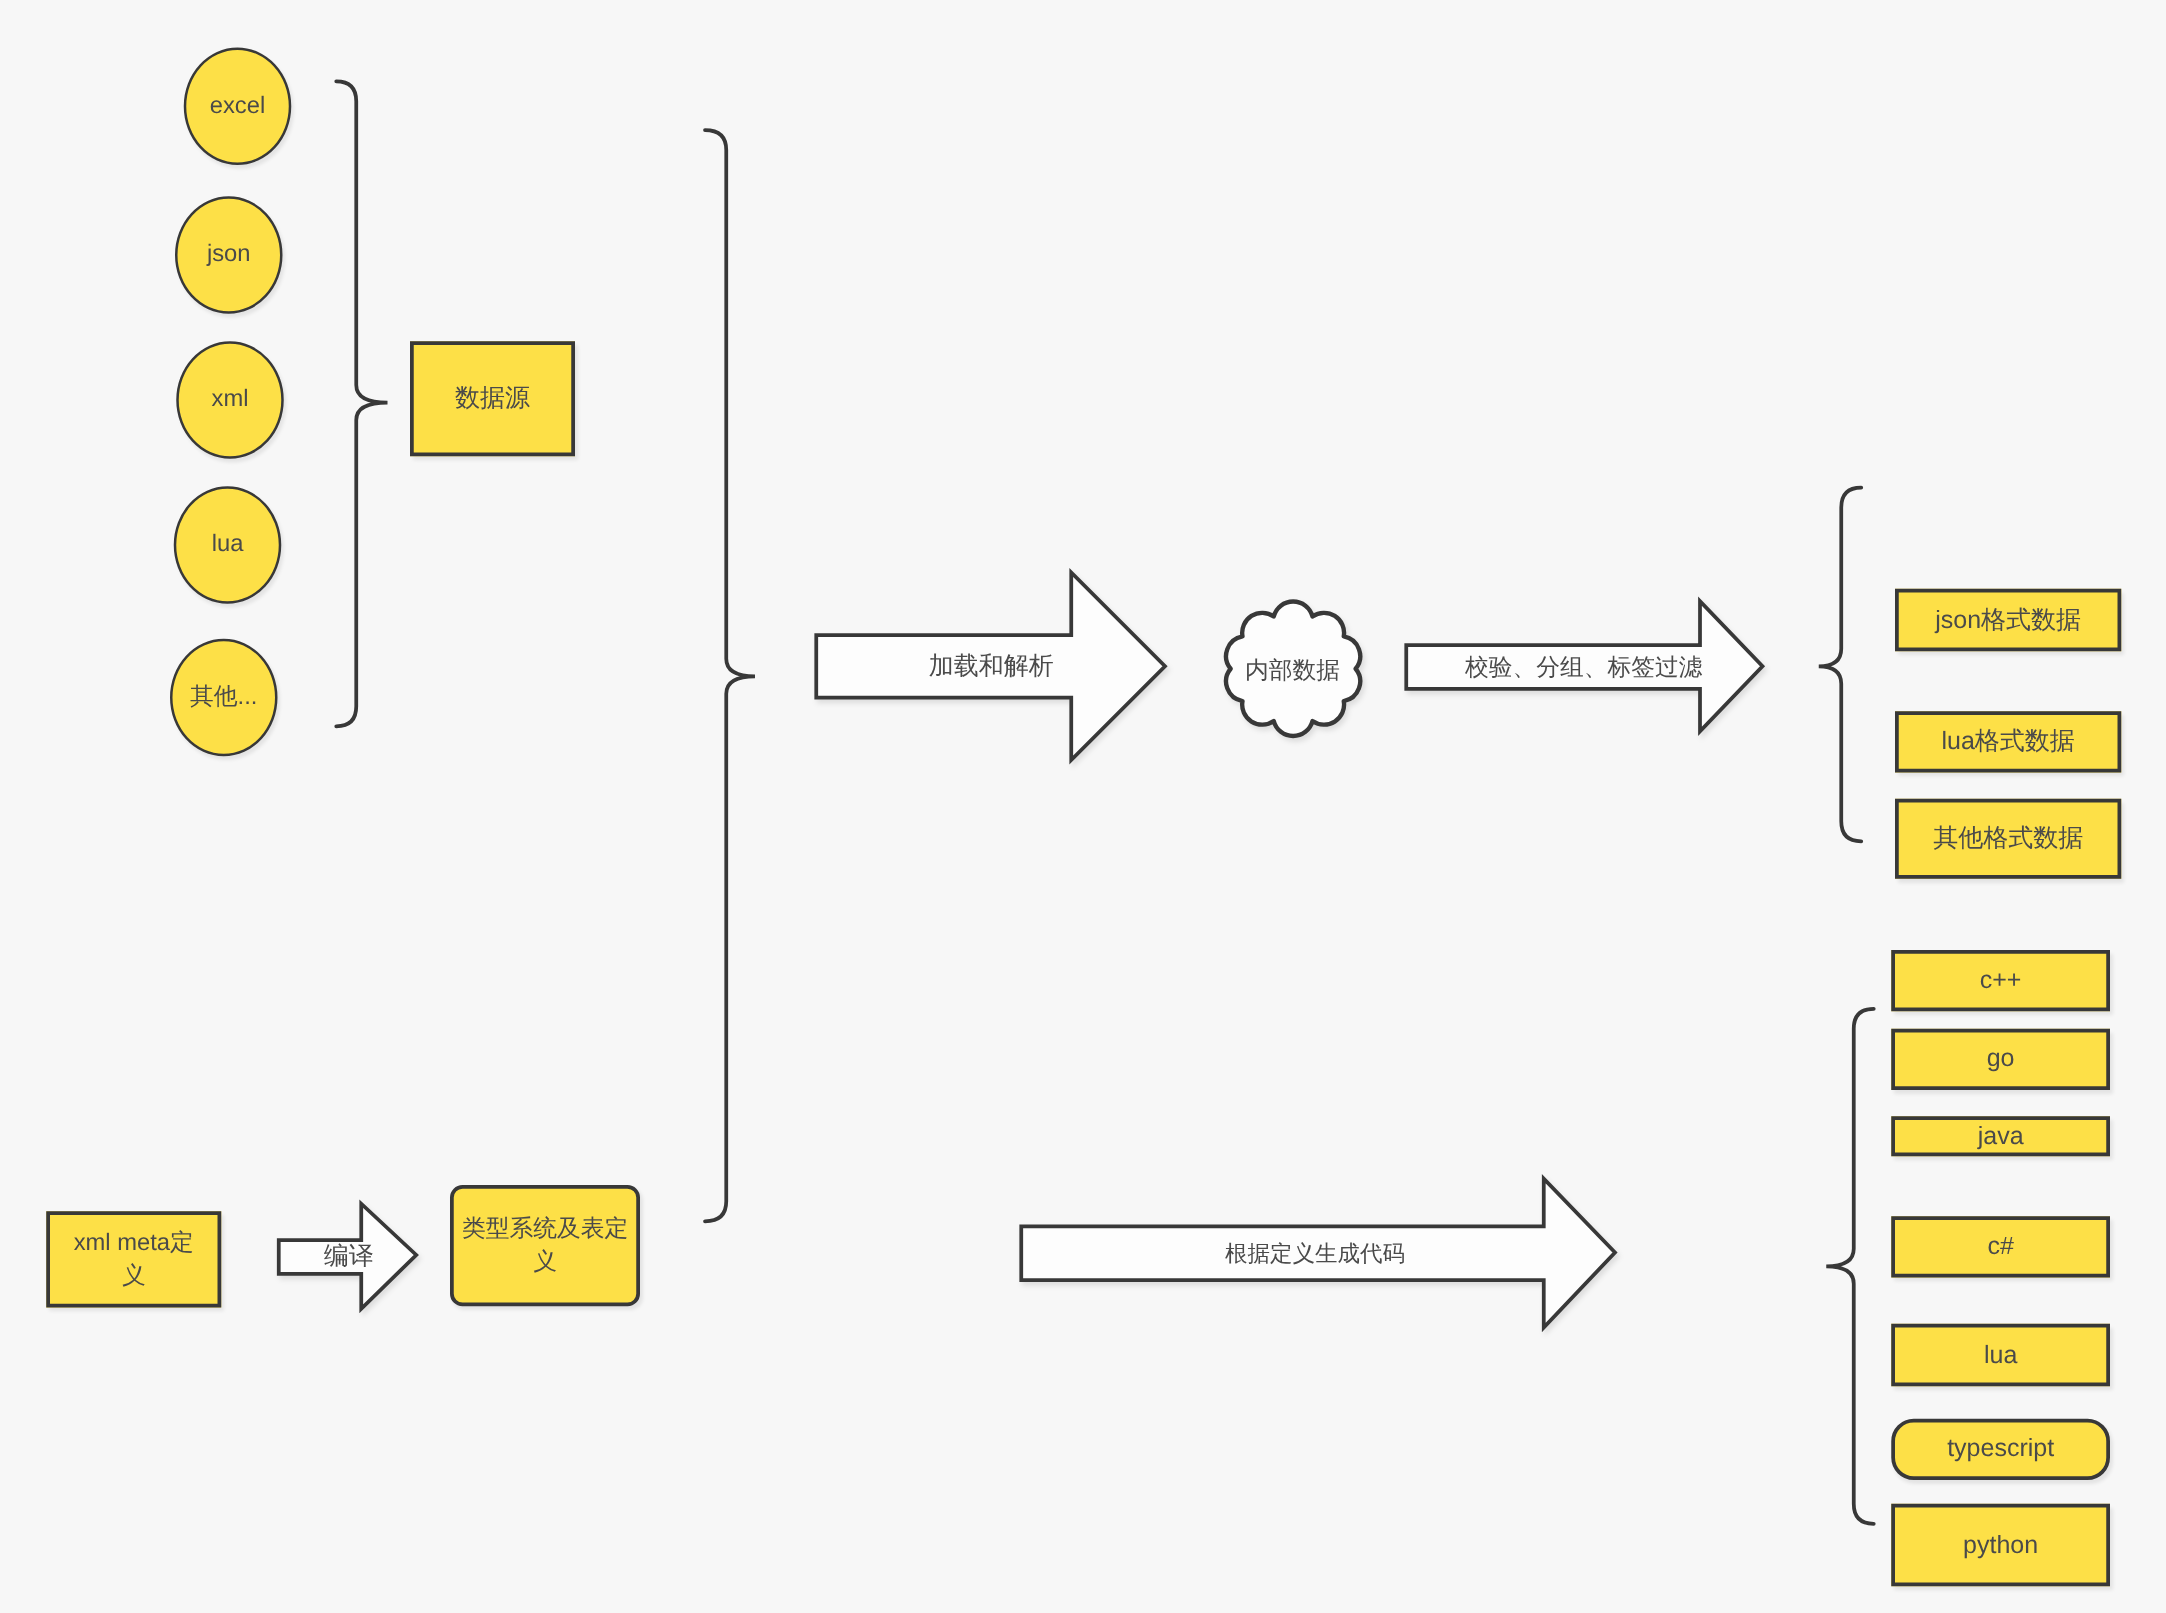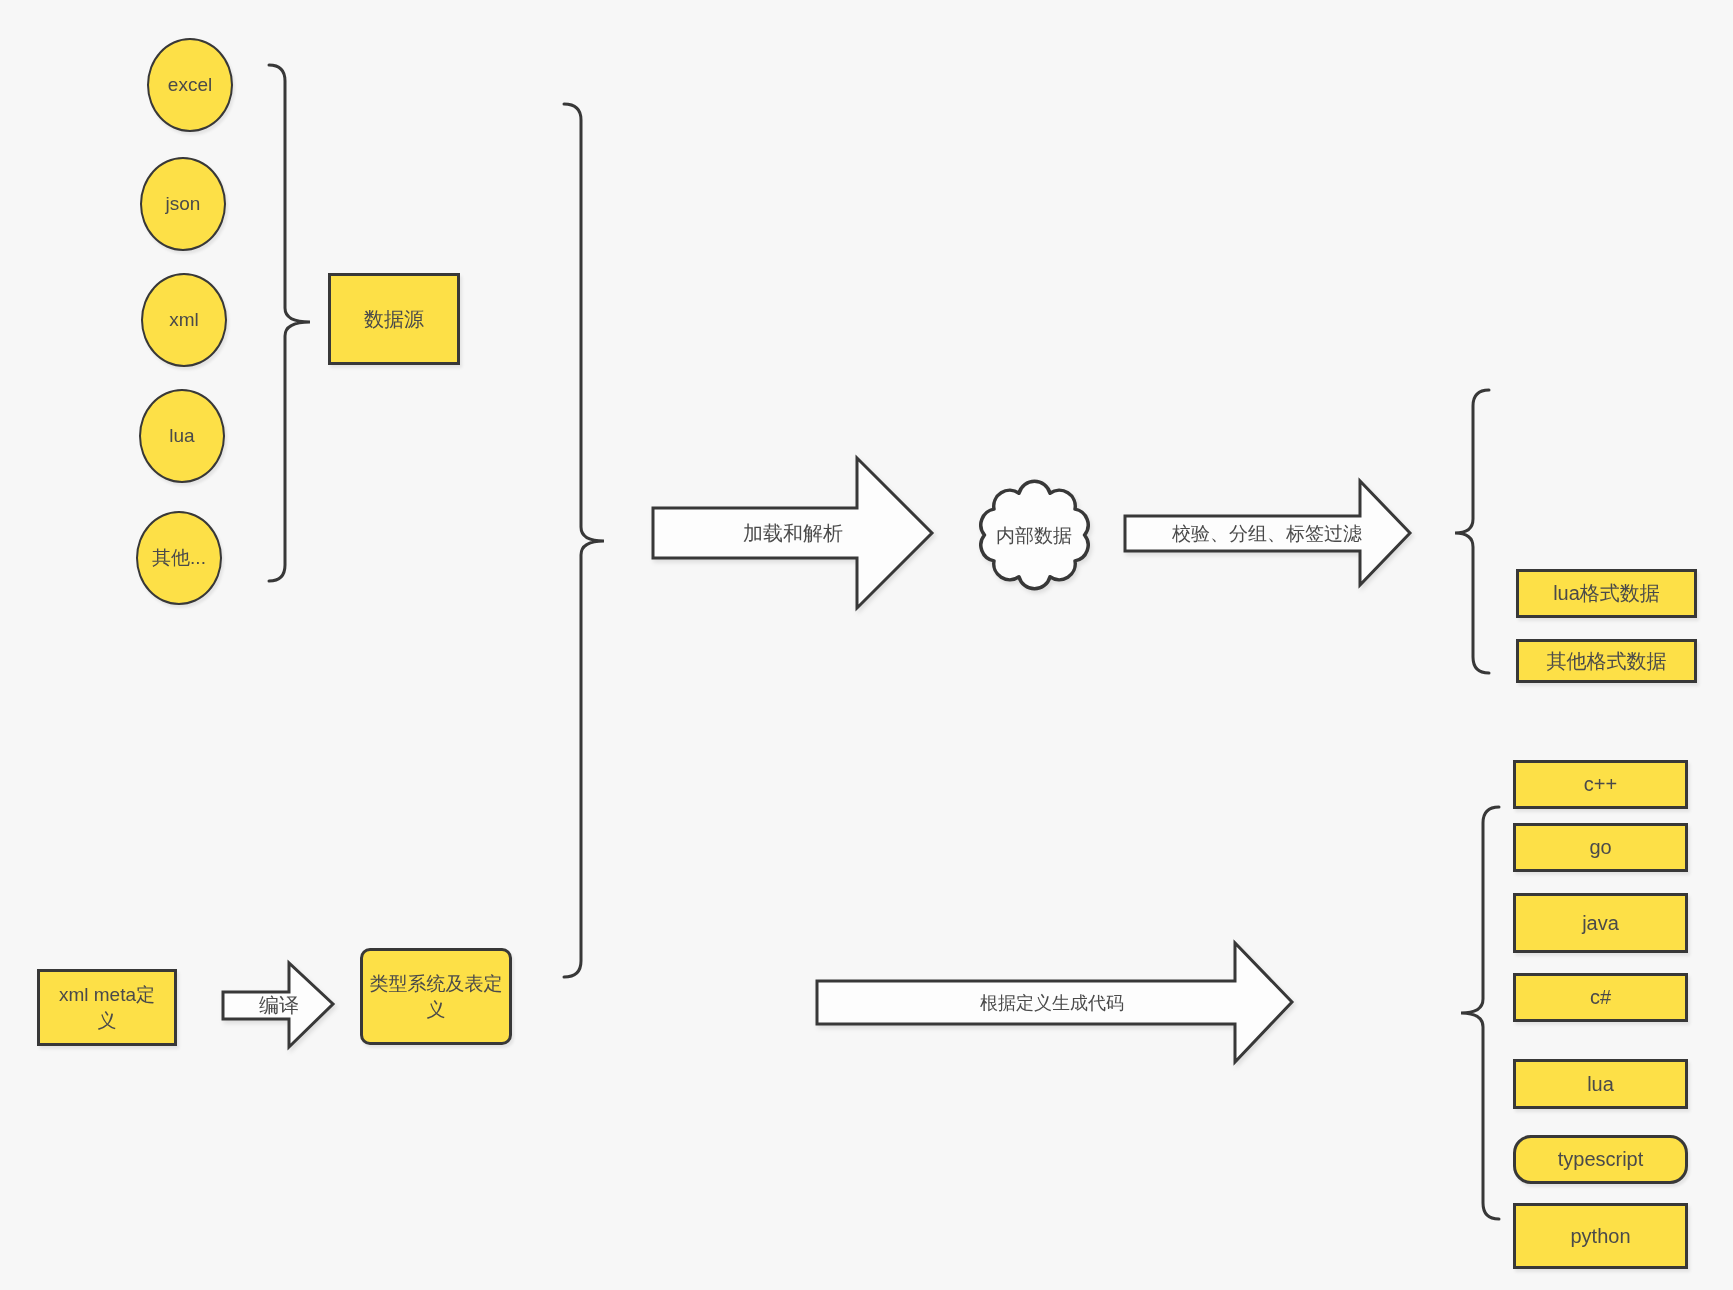--- a/index.html
+++ b/index.html
@@ -76,34 +76,37 @@
   <div class="node" style="left:328px;top:273px;width:132px;height:92px;">
       <span>数据源</span>
     </div>
 
   <div class="lbl" style="left:793px;top:533px;">加载和解析</div>
   <div class="lbl" style="left:1034px;top:536px;font-size:19px;">内部数据</div>
   <div class="lbl" style="left:1267px;top:534px;font-size:19px;">校验、分组、标签过滤</div>
   <div class="lbl" style="left:1052px;top:1003px;font-size:18px;">根据定义生成代码</div>
   <div class="lbl" style="left:279px;top:1005px;">编译</div>
 
+  <div class="node" style="left:1516px;top:471px;width:181px;height:50px;">
+      <span>json格式数据</span>
+    </div>
   <div class="node" style="left:1516px;top:569px;width:181px;height:49px;">
       <span>lua格式数据</span>
     </div>
-  <div class="node" style="left:1516px;top:639px;width:181px;height:44px;">
+  <div class="node" style="left:1516px;top:639px;width:181px;height:64px;">
       <span>其他格式数据</span>
     </div>
 
   <div class="node" style="left:1513px;top:760px;width:175px;height:49px;">
       <span>c++</span>
     </div>
   <div class="node" style="left:1513px;top:823px;width:175px;height:49px;">
       <span>go</span>
     </div>
-  <div class="node" style="left:1513px;top:893px;width:175px;height:60px;">
+  <div class="node" style="left:1513px;top:893px;width:175px;height:32px;">
       <span>java</span>
     </div>
   <div class="node" style="left:1513px;top:973px;width:175px;height:49px;">
       <span>c#</span>
     </div>
   <div class="node" style="left:1513px;top:1059px;width:175px;height:50px;">
       <span>lua</span>
     </div>
   <div class="node" style="left:1513px;top:1135px;width:175px;height:49px;border-radius:18px;">
       <span>typescript</span>

